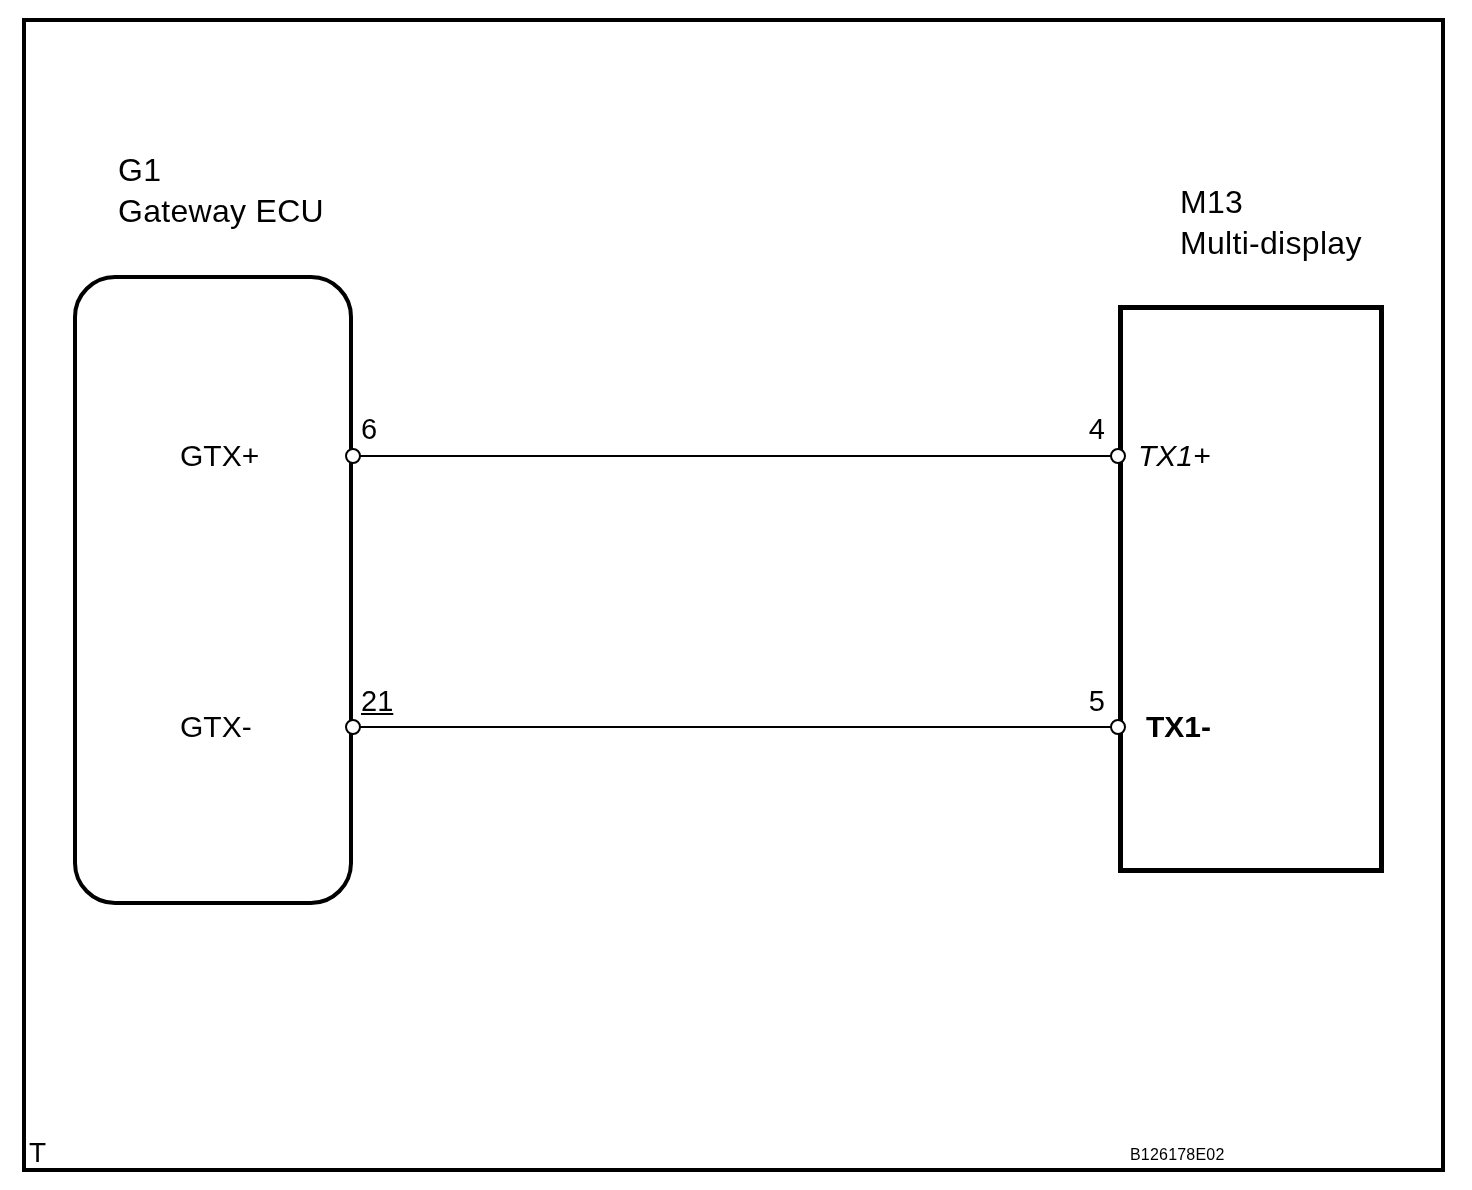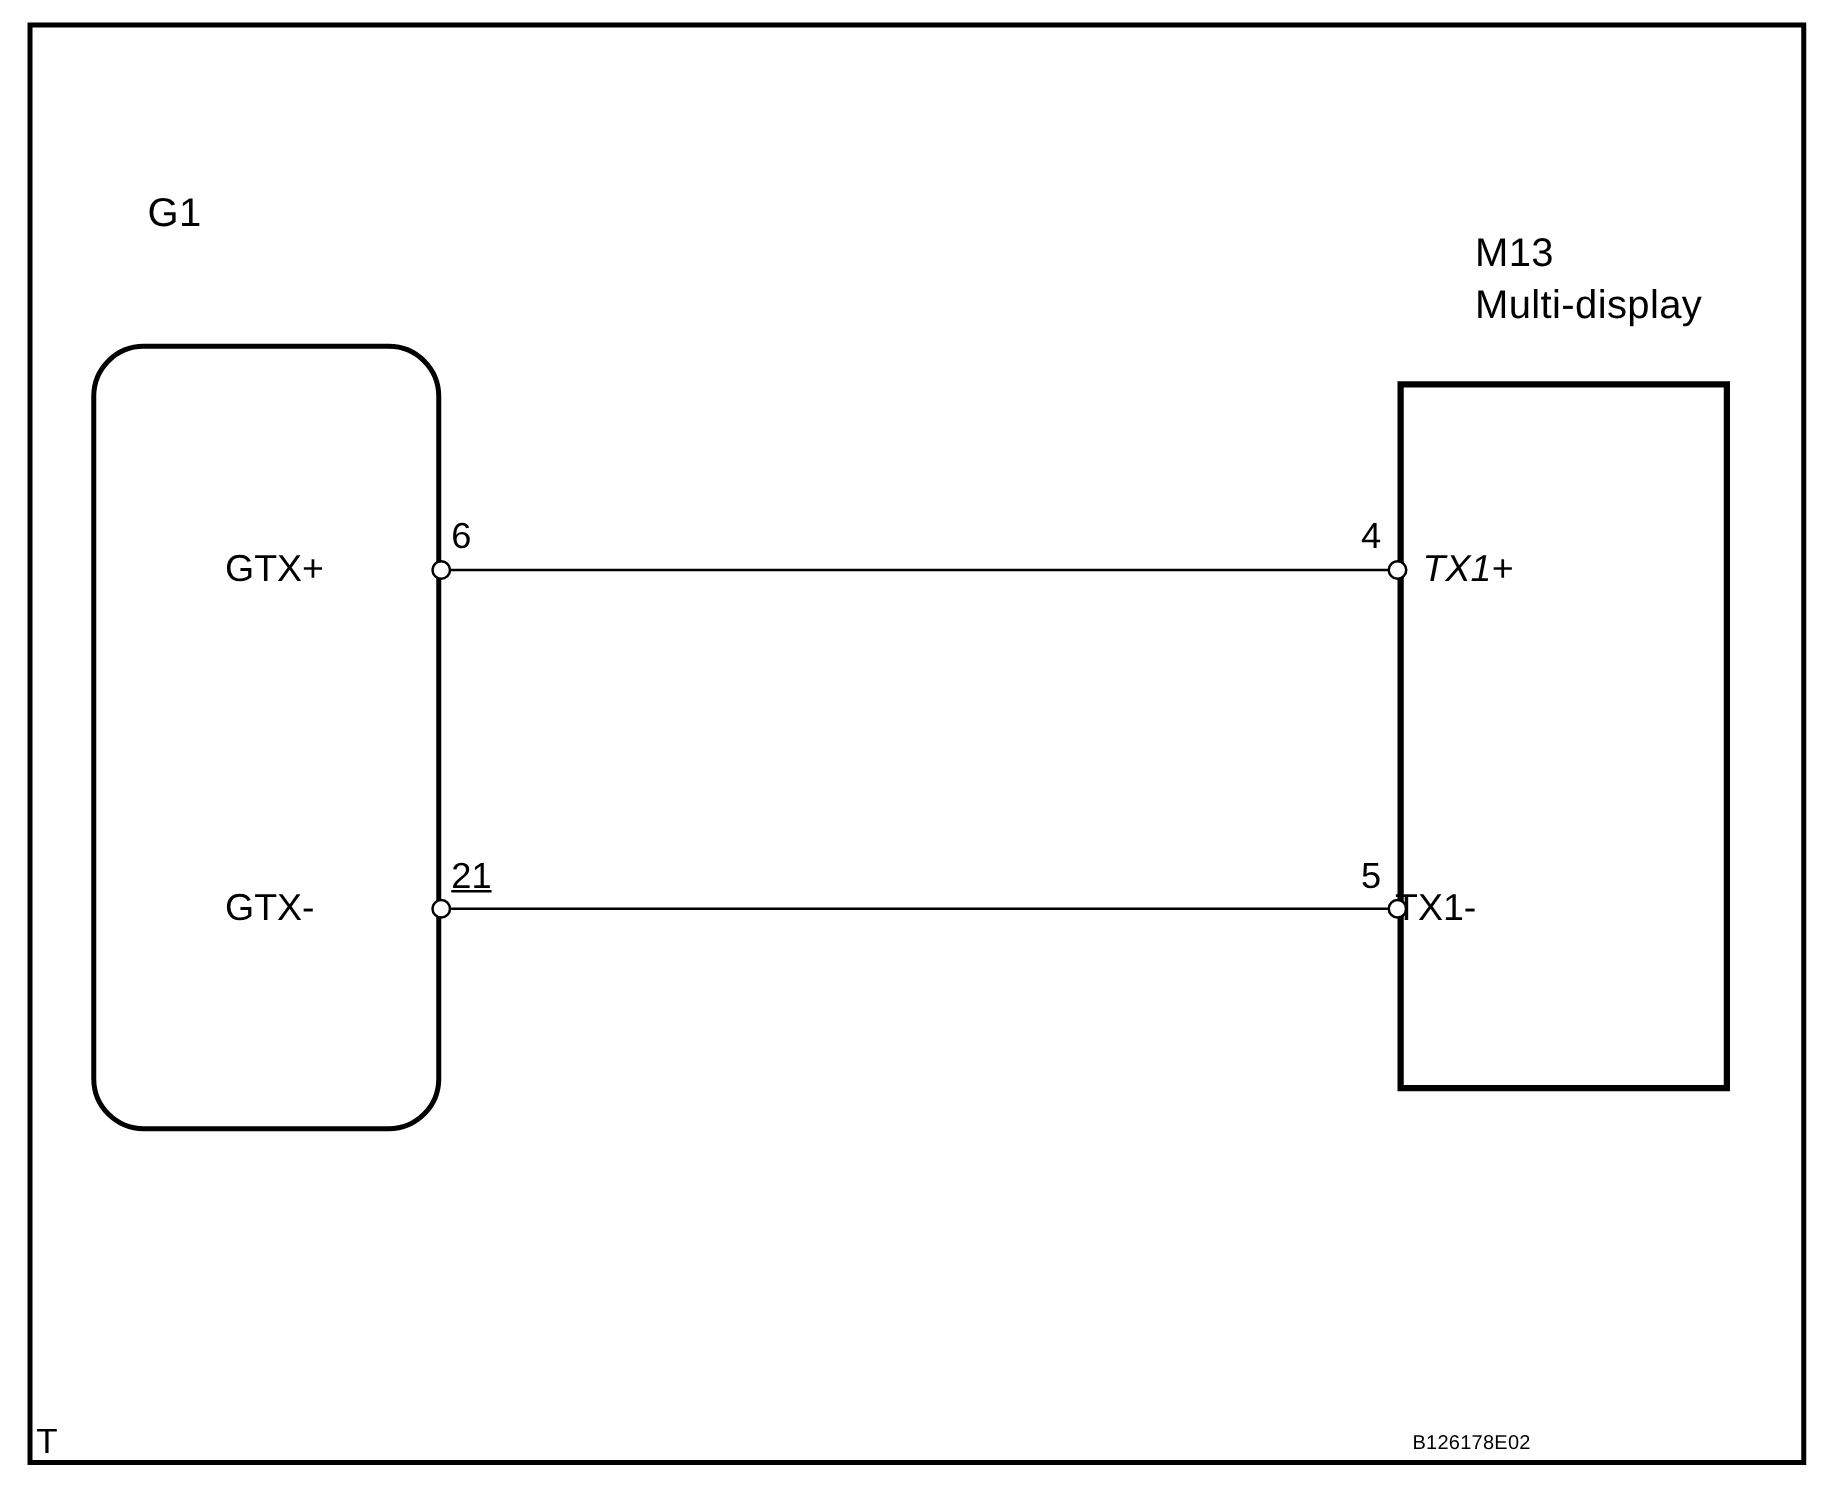--- a/index.html
+++ b/index.html
@@ -66,21 +66,21 @@
     white-space: nowrap;
   }
   .pin-num {
     font-size: 29px;
     line-height: 32px;
     white-space: nowrap;
   }
   .lbl-gtx-plus  { left: 180px; width: 162px; text-align: left; top: 438px; }
   .lbl-gtx-minus { left: 180px; width: 162px; text-align: left; top: 709px; }
   .lbl-tx1-plus  { left: 1138px; top: 438px; font-style: italic; }
-  .lbl-tx1-minus { left: 1116px; top: 709px; }
+  .lbl-tx1-minus { left: 1146px; top: 709px; font-weight: bold; }
   .num-6  { left: 361px; top: 413px; }
   .num-21 { left: 361px; top: 685px; text-decoration: underline; }
   .num-4  { left: 1040px; width: 65px; text-align: right; top: 413px; }
   .num-5  { left: 1040px; width: 65px; text-align: right; top: 685px; }
 
   .corner-t {
     left: 29px; top: 1139px;
     font-size: 28px;
     line-height: 28px;
   }
@@ -92,20 +92,21 @@
     letter-spacing: 0.2px;
   }
 </style>
 </head>
 <body>
 
 <div class="abs frame"></div>
 
 <div class="abs component-label" style="left:118px; top:150px;">
   <div>G1</div>
+  <div>Gateway ECU</div>
 </div>
 
 <div class="abs component-label" style="left:1180px; top:182px;">
   <div>M13</div>
   <div>Multi-display</div>
 </div>
 
 <div class="abs left-box"></div>
 <div class="abs right-box"></div>
 

